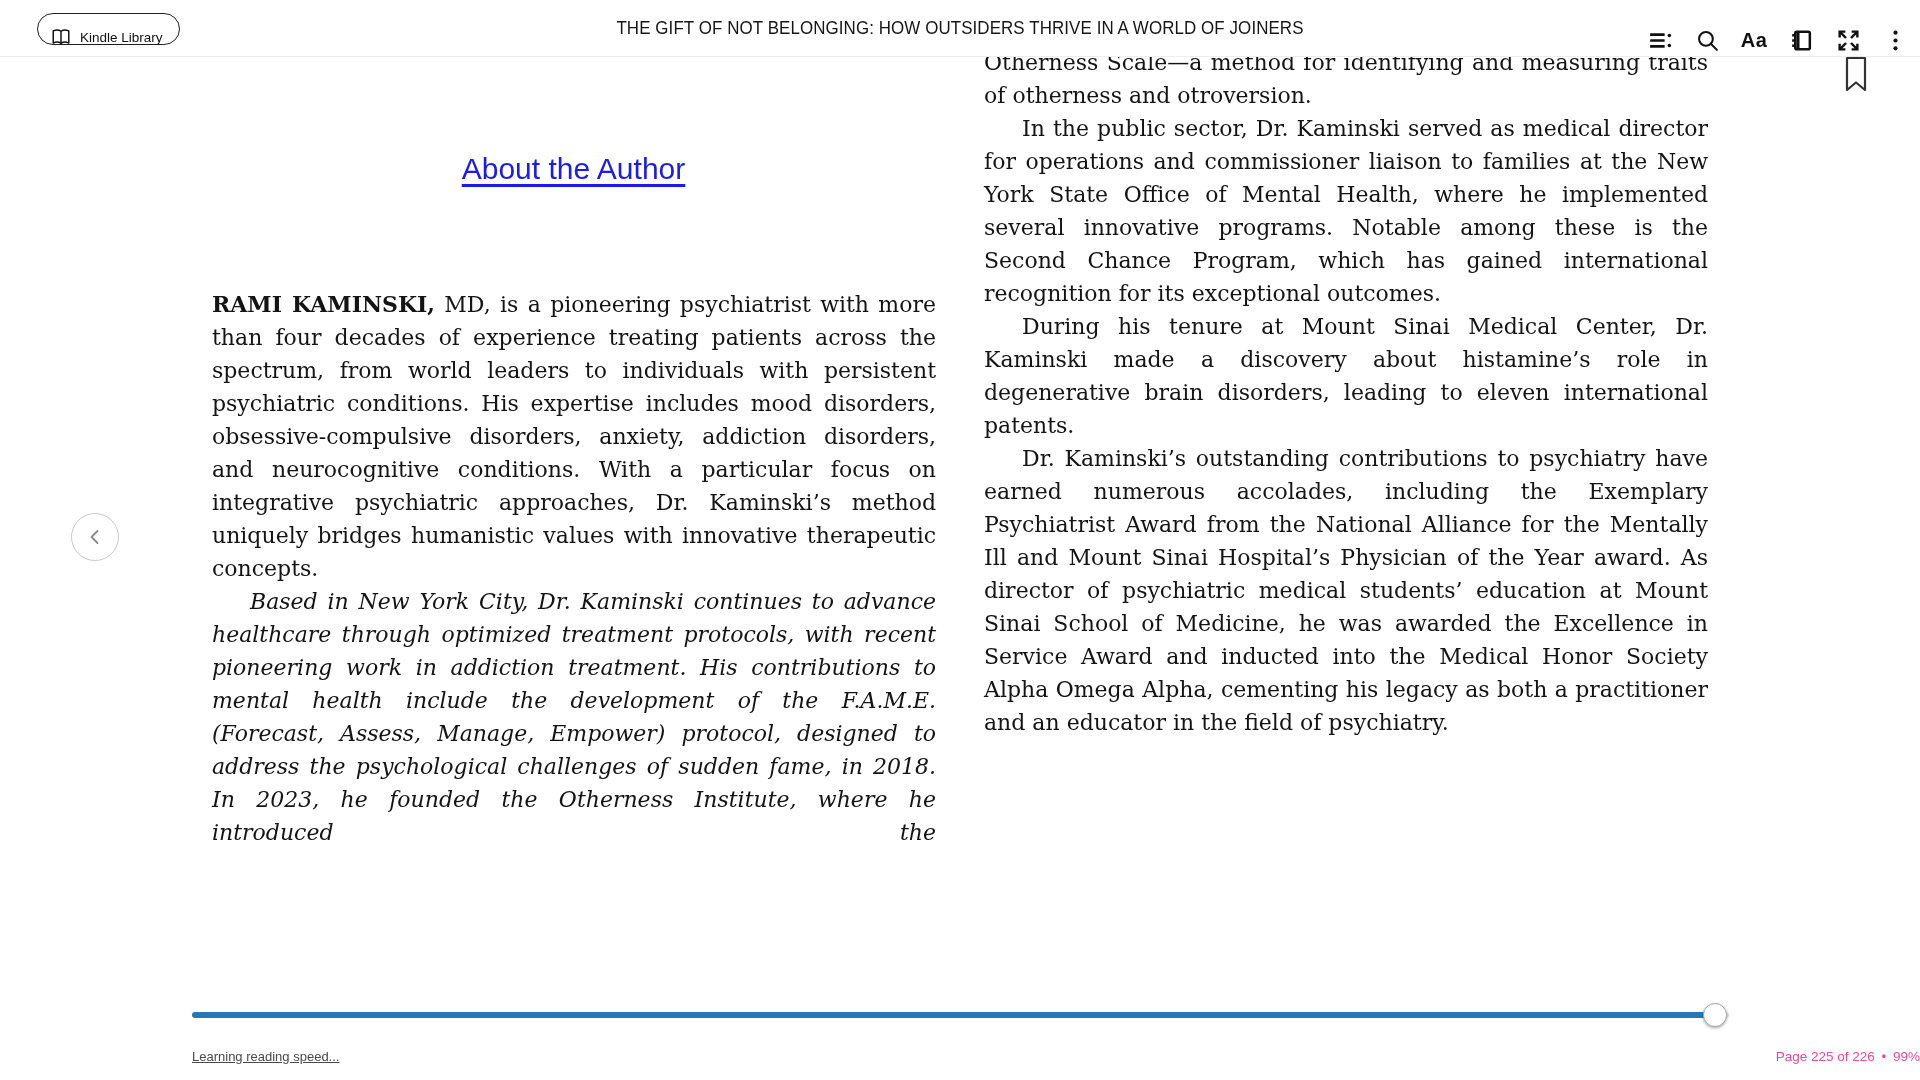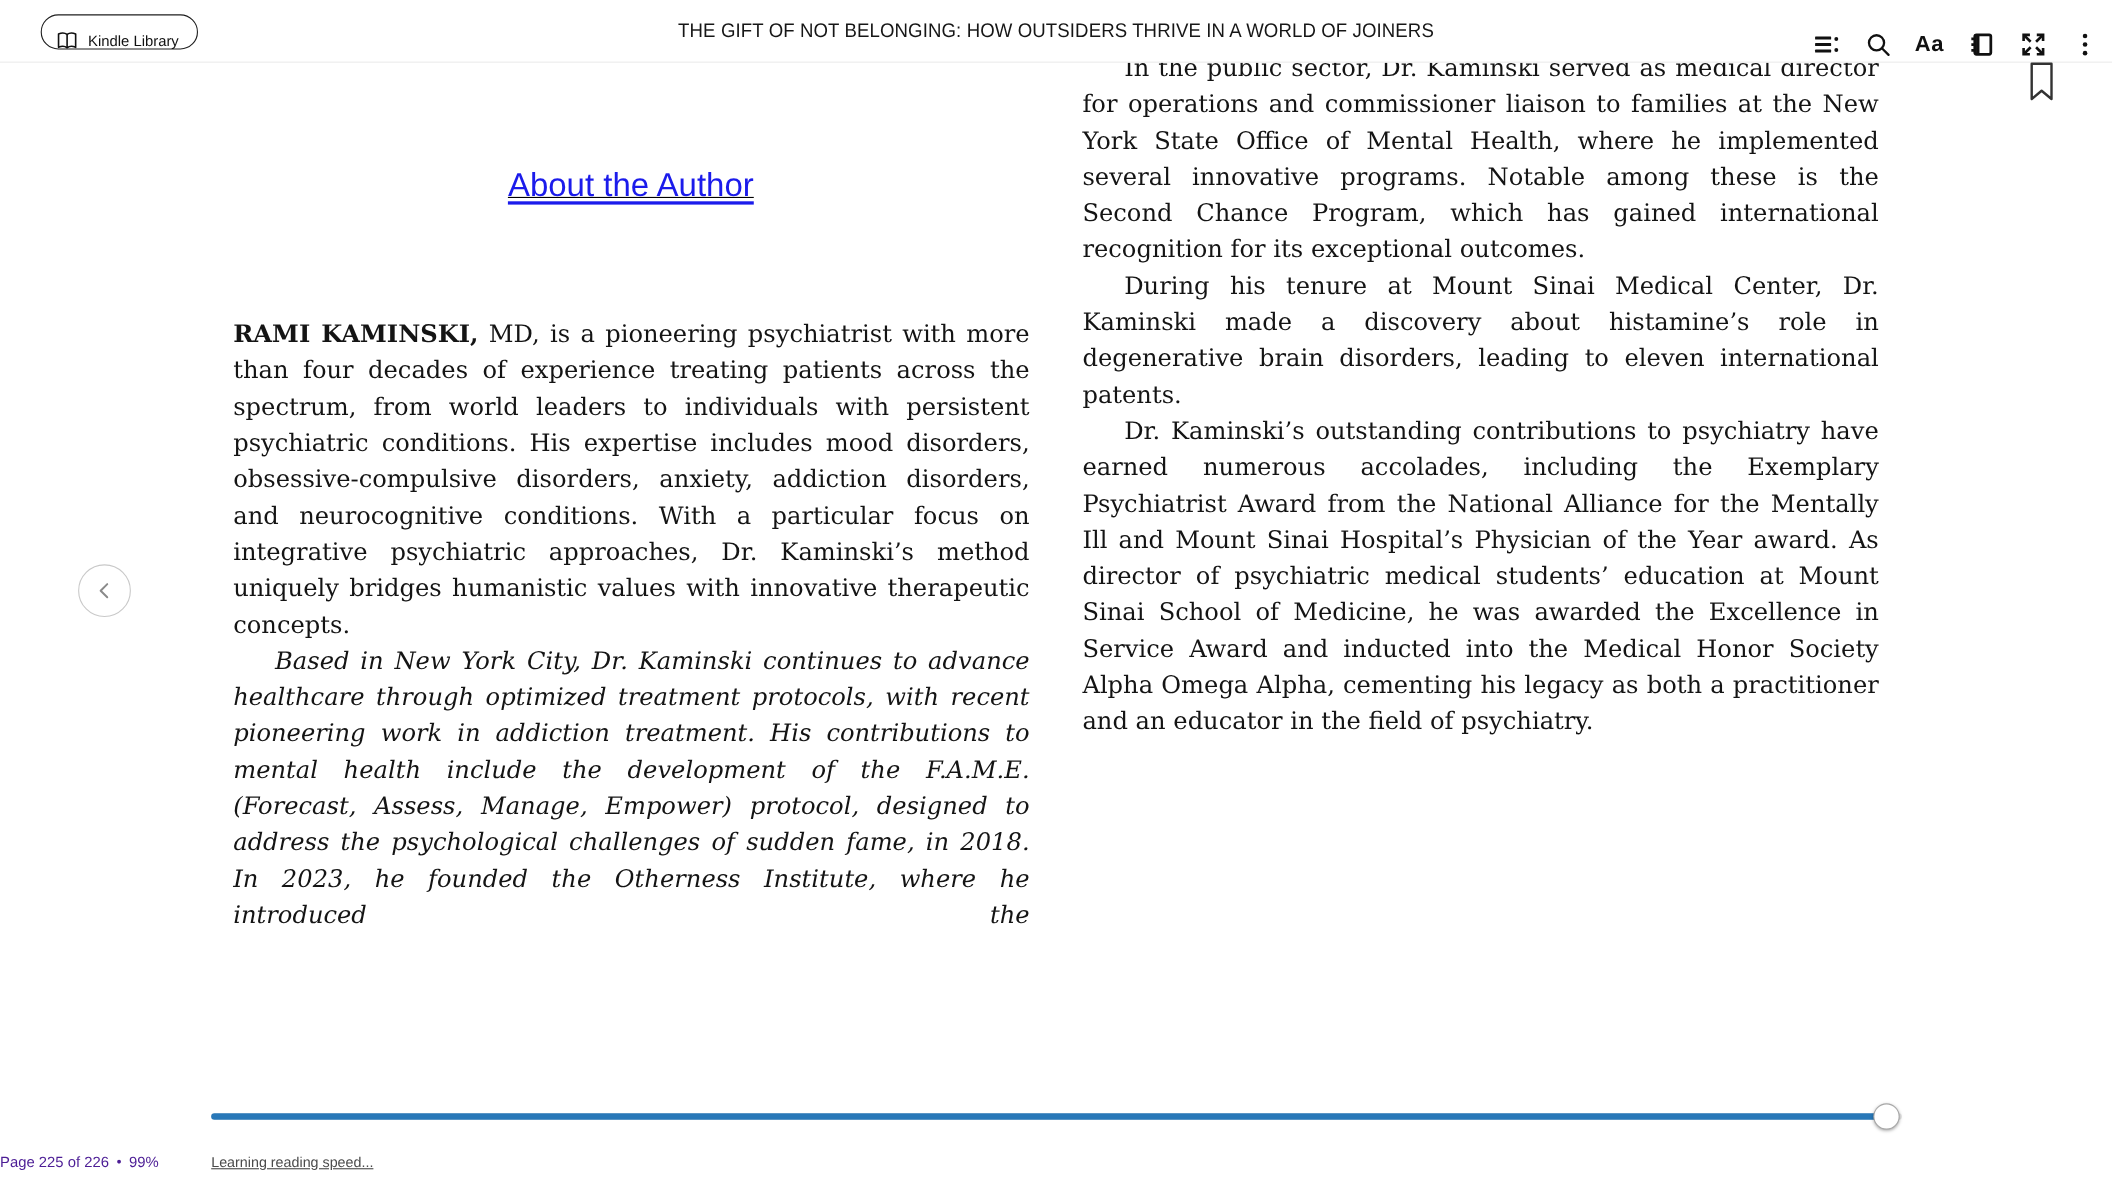--- a/index.html
+++ b/index.html
@@ -59,21 +59,20 @@
     border: 1px solid #c9c9c9; border-radius: 50%;
     background: #fff;
     display: flex; align-items: center; justify-content: center;
     cursor: pointer;
   }
   
   .reader-heading {
     position: absolute; left: 212px; top: 152px;
     width: 723px;
     text-align: center;
-    text-decoration: underline;
   }
   .reader-heading a {
     font-family: "Liberation Sans", sans-serif;
     font-size: 30px; color: #1b1beb;
     text-decoration: underline;
     text-underline-offset: 5px;
     cursor: pointer;
   }
   .col {
     position: absolute;
@@ -105,22 +104,22 @@
     background: #fff; border: 1px solid #a8a8a8; border-radius: 50%;
     box-shadow: 0 1px 3px rgba(0,0,0,0.35);
     cursor: grab; z-index: 3;
   }
   .footer-status {
     position: absolute; left: 192px; top: 1049px;
     font-size: 13px; color: #4a4a4a; text-decoration: underline;
   }
   .footer-page {
     position: absolute; left: 0; top: 1049px;
-    width: 1920px; text-align: left;
-    font-size: 13.5px; color: #4c1d95;
+    width: 1920px; text-align: right;
+    font-size: 13.5px; color: #ec4899;
   }
   .footer-page .sep { margin: 0 7px; font-weight: 700; font-size: 12px; vertical-align: 1px; }
   svg { display: block; }
 </style>
 </head>
 <body>
 
 <div class="header">
   <div class="library-btn">
     <span>
@@ -201,20 +200,21 @@
 <div class="reader-heading">
   <a>About the Author</a>
 </div>
 
 <div class="col col-left">
   <p><span class="lead-bold">RAMI KAMINSKI,</span><span> MD, is a pioneering psychiatrist with more than four decades of experience treating patients across the spectrum, from world leaders to individuals with persistent psychiatric conditions. His expertise includes mood disorders, obsessive-compulsive disorders, anxiety, addiction disorders, and neurocognitive conditions. With a particular focus on integrative psychiatric approaches, Dr. Kaminski’s method uniquely bridges humanistic values with innovative therapeutic concepts.</span></p>
   <p class="indent stretch-last">Based in New York City, Dr. Kaminski continues to advance healthcare through optimized treatment protocols, with recent pioneering work in addiction treatment. His contributions to mental health include the development of the F.A.M.E. (Forecast, Assess, Manage, Empower) protocol, designed to address the psychological challenges of sudden fame, in 2018. In 2023, he founded the Otherness Institute, where he introduced the</p>
 </div>
 
 <div class="col col-right">
+  <p>Otherness Scale—a method for identifying and measuring traits of otherness and otroversion.</p>
   <p class="indent">In the public sector, Dr. Kaminski served as medical director for operations and commissioner liaison to families at the New York State Office of Mental Health, where he implemented several innovative programs. Notable among these is the Second Chance Program, which has gained international recognition for its exceptional outcomes.</p>
   <p class="indent">During his tenure at Mount Sinai Medical Center, Dr. Kaminski made a discovery about histamine’s role in degenerative brain disorders, leading to eleven international patents.</p>
   <p class="indent">Dr. Kaminski’s outstanding contributions to psychiatry have earned numerous accolades, including the Exemplary Psychiatrist Award from the National Alliance for the Mentally Ill and Mount Sinai Hospital’s Physician of the Year award. As director of psychiatric medical students’ education at Mount Sinai School of Medicine, he was awarded the Excellence in Service Award and inducted into the Medical Honor Society Alpha Omega Alpha, cementing his legacy as both a practitioner and an educator in the field of psychiatry.</p>
 </div>
 
 <div class="progress-track">
   <div class="progress-fill" style="width: 99%;"></div>
 </div>
 <div class="progress-knob"></div>
 

